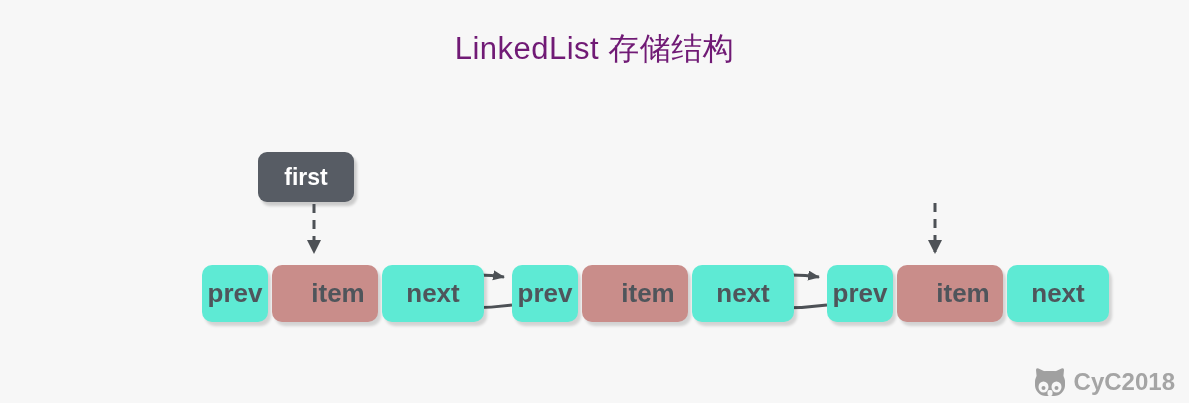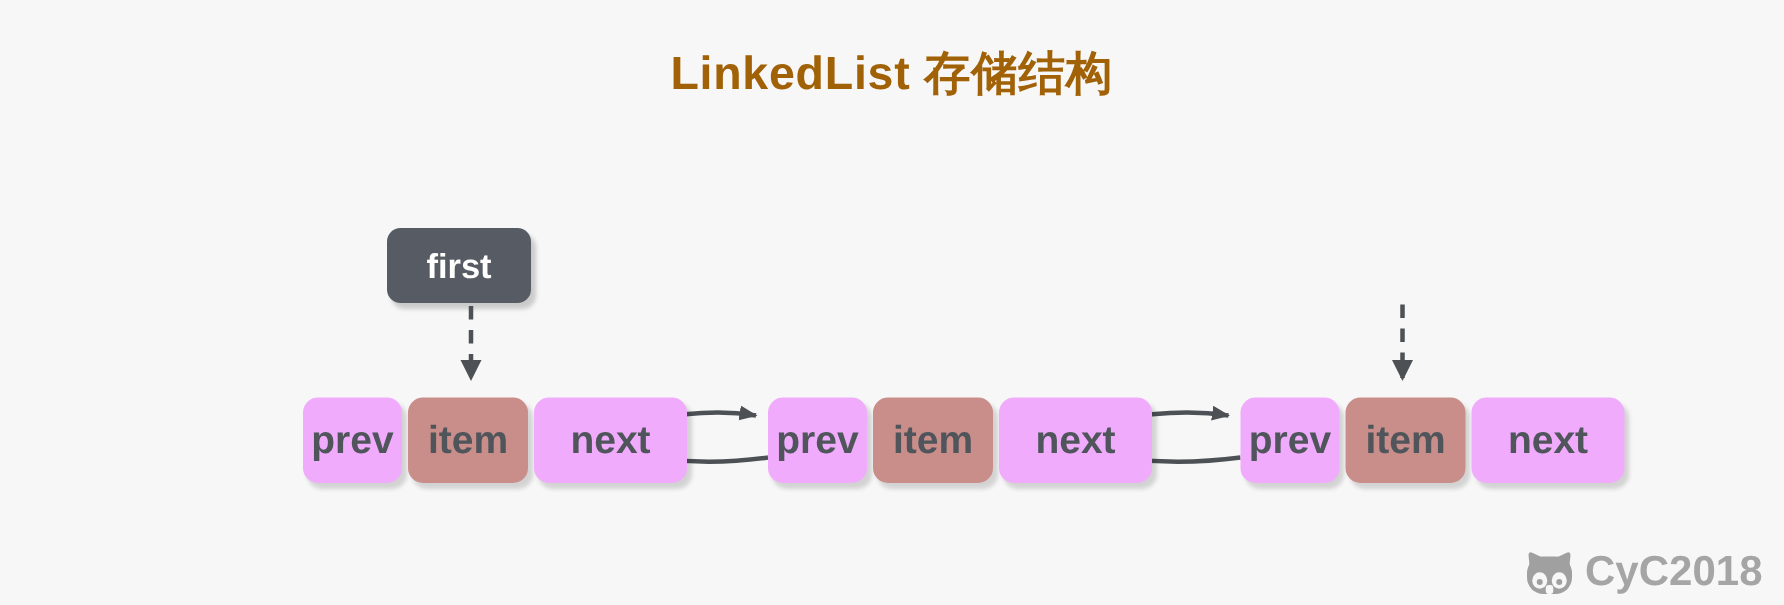--- a/index.html
+++ b/index.html
@@ -5,22 +5,22 @@
   html,body { margin:0; padding:0; }
   body {
     width:1189px; height:403px; overflow:hidden;
     background:#f7f7f7;
     font-family:"Liberation Sans","DejaVu Sans",sans-serif;
   }
   .canvas { position:relative; width:1189px; height:403px; background:#f7f7f7; }
 
   .title {
     position:absolute; top:28px; left:0; width:100%;
-    text-align:center; font-size:31px; font-weight:bold;
-    color:#a16207; letter-spacing:0.5px;
+    text-align:center; font-size:31px; font-weight:normal;
+    color:#701a75; letter-spacing:0.5px;
   }
   .subtitle {
     position:absolute; top:84px; left:0; width:100%;
     text-align:center; font-size:17px; font-weight:bold;
     color:#9a9a9a; letter-spacing:1px;
   }
 
   .pointer-box {
     position:absolute; background:#575c64; color:#ffffff;
     border-radius:9px; display:flex; align-items:center; justify-content:center;
@@ -34,35 +34,35 @@
   #node-0 { left:202px; }
   #node-1 { left:512px; }
   #node-2 { left:827px; }
 
   .cell {
     height:57px; border-radius:10px;
     display:flex; align-items:center; justify-content:center;
     font-weight:bold; font-size:26px; color:#4f555b;
     box-shadow:3px 4px 3px rgba(0,0,0,0.15);
   }
-  .cell.link { background:#f0abfc; }
-  .cell.data { background:#c98d8a; }
+  .cell.link { background:#5eead4; }
+  .cell.data { background:#c98d8a;padding-left:26px; }
   .w-prev { width:66px; }
   .w-item { width:80px; }
   .w-next { width:102px; }
 
   .arrows {
     position:absolute; left:0; top:0; width:1189px; height:403px;
     pointer-events:none;
   }
 
   .watermark {
     position:absolute; right:14px; bottom:6px;
     display:flex; align-items:center; gap:6px;
-    color:#a5a5a5; font-weight:bold; font-size:28px;
+    color:#a5a5a5; font-weight:bold; font-size:24px;
   }
 </style>
 </head>
 <body>
 
 <div class="canvas">
 
   <div class="title">LinkedList 存储结构</div>
 
   <div class="pointer-box" id="ptr-first">

